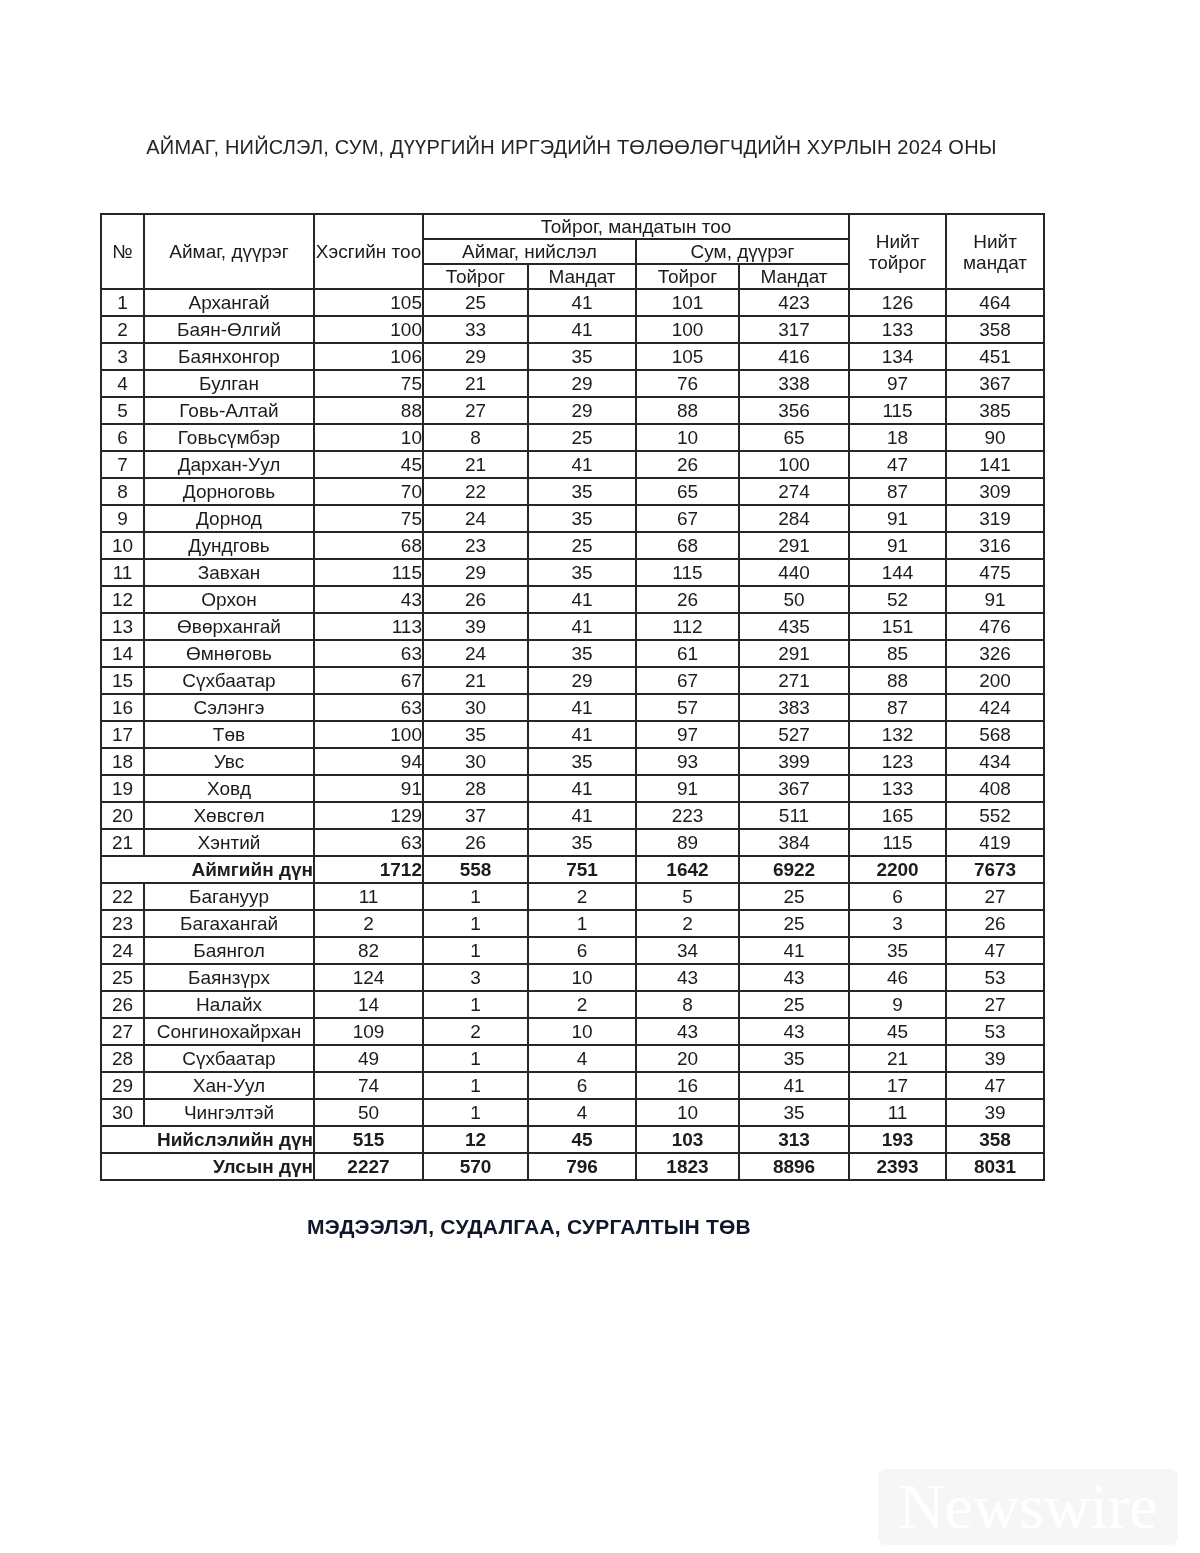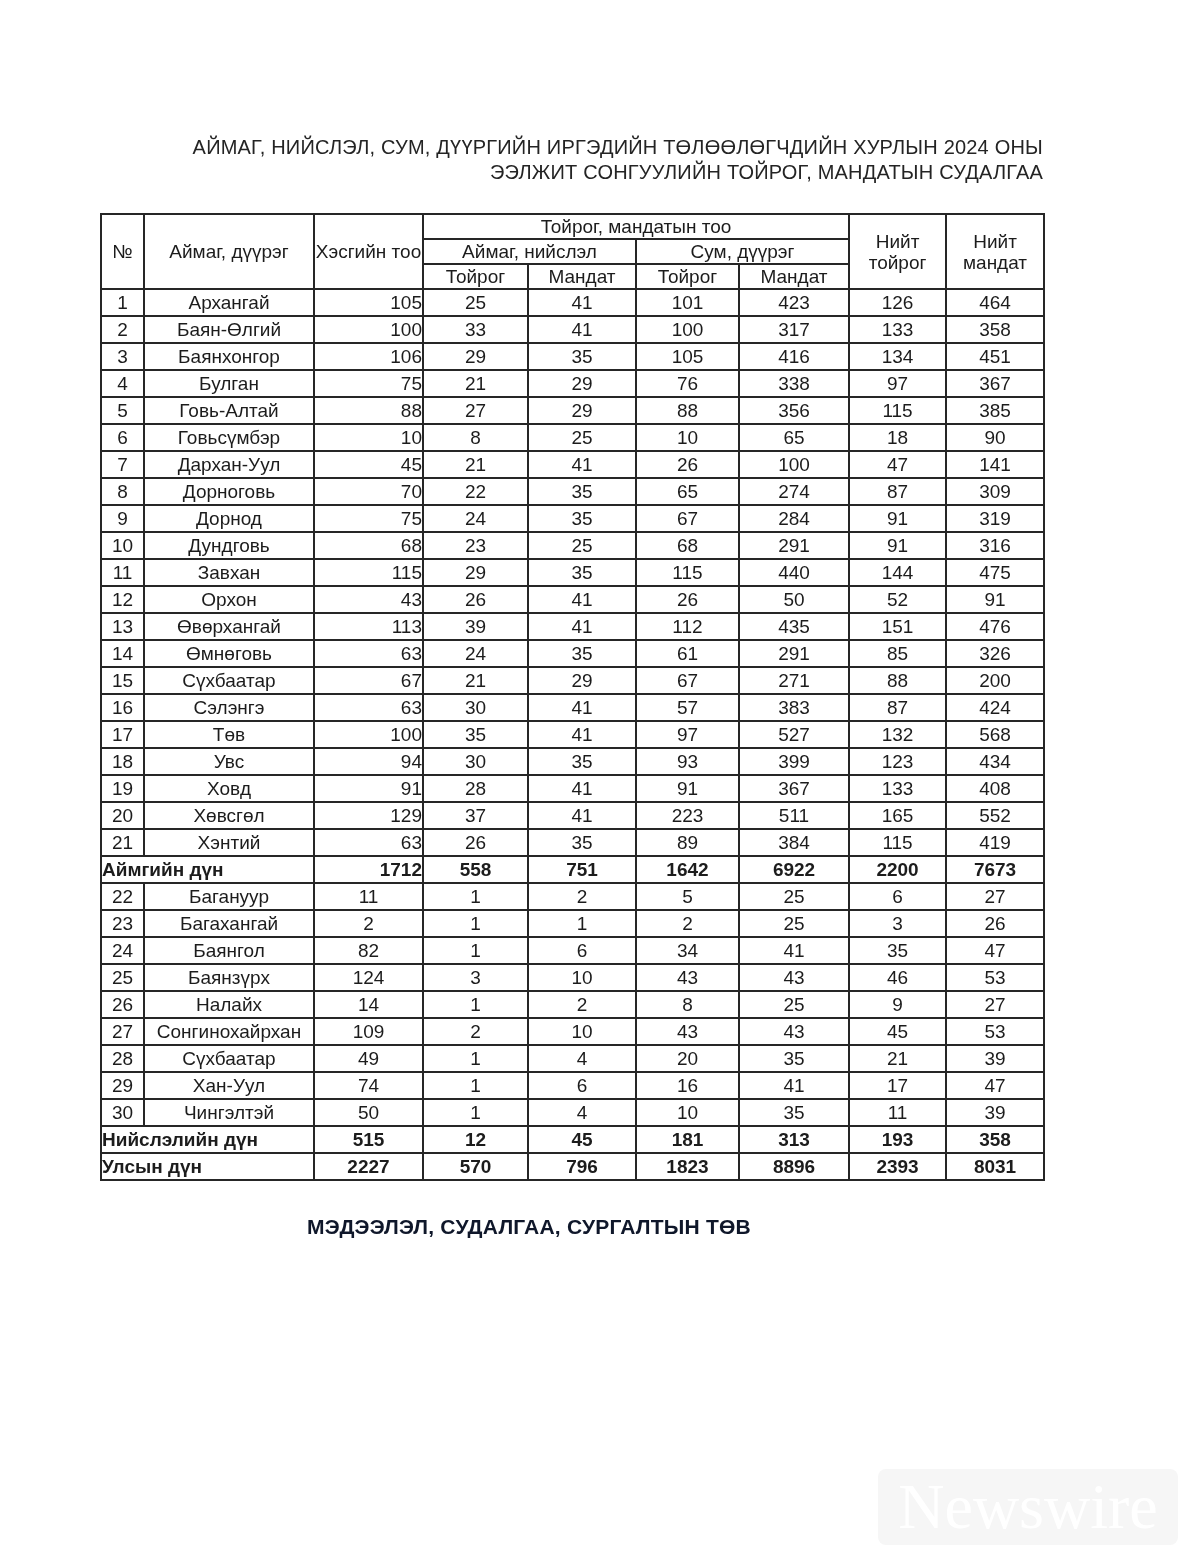--- a/index.html
+++ b/index.html
@@ -2,59 +2,58 @@
 <html><head>
 <meta charset="utf-8">
 <style>
   html,body{margin:0;padding:0;}
   body{
     width:1200px;height:1553px;position:relative;background:#ffffff;
     font-family:"Liberation Sans",sans-serif;color:#1c1c1c;overflow:hidden;
   }
   .title{
     position:absolute;top:135px;left:100px;width:943px;
-    text-align:right;font-size:20px;line-height:25px;letter-spacing:.2px;color:#242424;
+    text-align:center;font-size:20px;line-height:25px;letter-spacing:.2px;color:#242424;
   }
   table.main{
     position:absolute;top:213px;left:100px;width:943px;
     border-collapse:collapse;table-layout:fixed;
   }
   table.main th,table.main td{
     border:2px solid #262626;padding:0;font-weight:normal;
     vertical-align:middle;font-size:19px;color:#1c1c1c;
   }
   thead tr{height:25px;}
   thead th{line-height:21px;}
   tbody tr{height:27px;}
   .c-no{text-align:center;}
   .c-name{text-align:center;padding-left:5px;white-space:nowrap;overflow:hidden;}
   .num{font-variant-numeric:tabular-nums;}
   .right{text-align:right;padding-right:7px;}
   .center{text-align:center;}
   tr.total td{font-weight:bold;}
-  td.total-label{text-align:left;font-weight:bold;}
+  td.total-label{text-align:right;font-weight:bold;}
   .footer{
     position:absolute;top:1215px;left:0;width:1058px;text-align:center;
     font-weight:bold;font-size:21px;letter-spacing:.2px;color:#0f172a;
   }
   .watermark{
     position:absolute;right:22px;bottom:8px;width:300px;height:76px;
     background:#f6f6f6;border-radius:8px;
     display:flex;align-items:center;justify-content:center;
   }
   .watermark span{
     font-family:"Liberation Serif",serif;font-size:64px;color:#ffffff;line-height:1;
   }
 </style>
 </head>
 <body style="background: rgb(255, 255, 255);">
 
 <div class="title">
   <div>АЙМАГ, НИЙСЛЭЛ, СУМ, ДҮҮРГИЙН ИРГЭДИЙН ТӨЛӨӨЛӨГЧДИЙН ХУРЛЫН 2024 ОНЫ</div>
-  <div>ЭЭЛЖИТ СОНГУУЛИЙН ТОЙРОГ, МАНДАТЫН СУДАЛГАА</div>
 </div>
 
 <table class="main">
   <colgroup>
     <col style="width:43px">
       <col style="width:170px">
       <col style="width:109px">
     <col style="width:105px">
       <col style="width:108px">
       <col style="width:103px">
@@ -427,21 +426,21 @@
         <td class="num center">11</td>
         <td class="num center">39</td>
       </tr>
     </tbody>
   <tbody id="city-total-body">
       <tr class="total">
         <td class="total-label" colspan="2">Нийслэлийн дүн</td>
         <td class="num center">515</td>
         <td class="num center">12</td>
         <td class="num center">45</td>
-        <td class="num center">181</td>
+        <td class="num center">103</td>
         <td class="num center">313</td>
         <td class="num center">193</td>
         <td class="num center">358</td>
       </tr>
     </tbody>
   <tbody id="grand-total-body">
       <tr class="total">
         <td class="total-label" colspan="2">Улсын дүн</td>
         <td class="num center">2227</td>
         <td class="num center">570</td>

